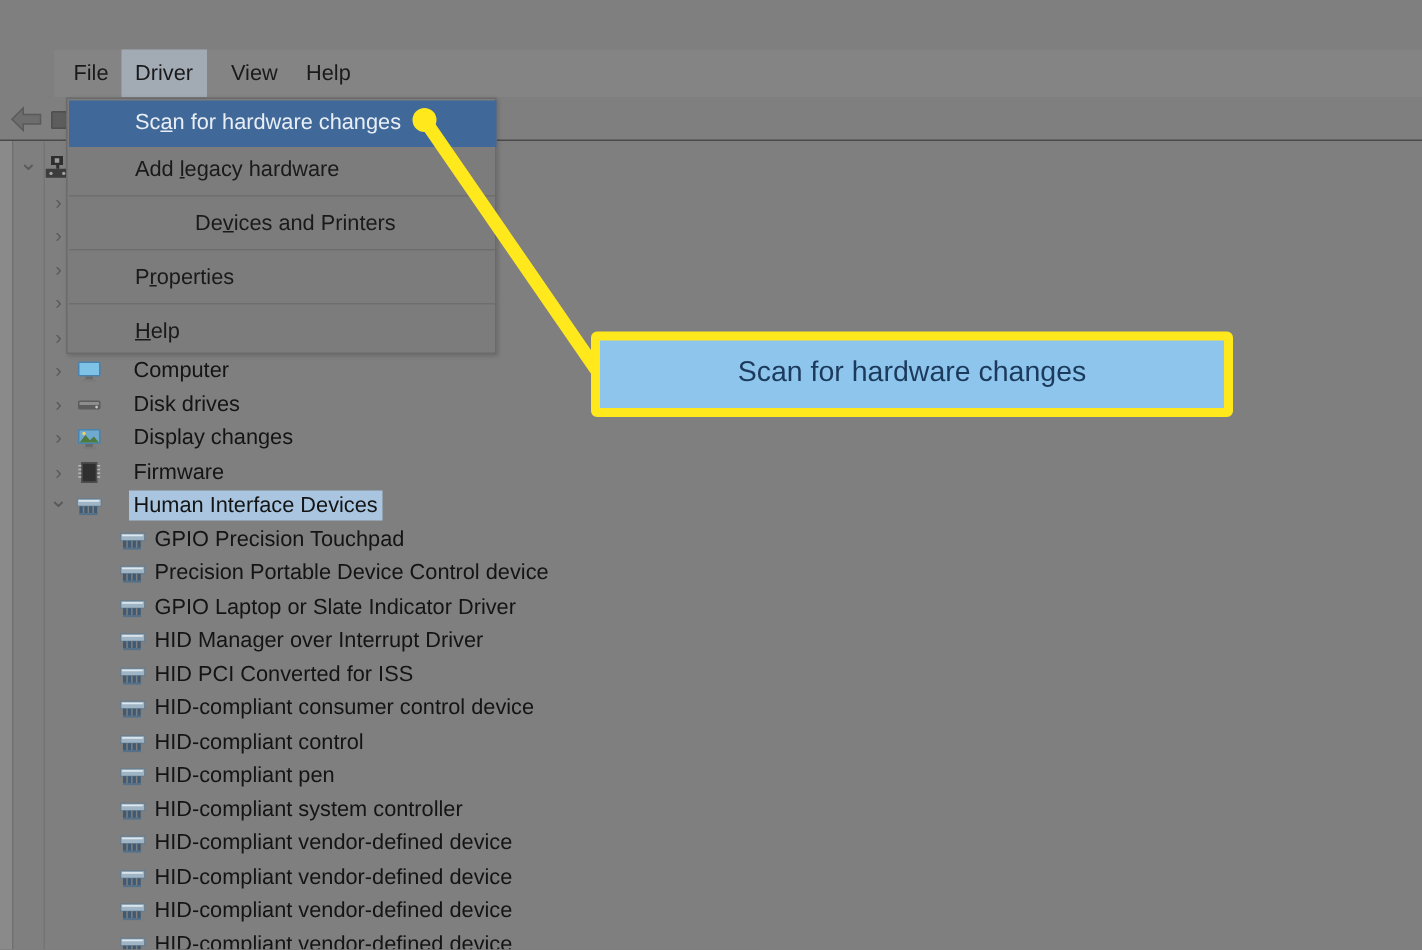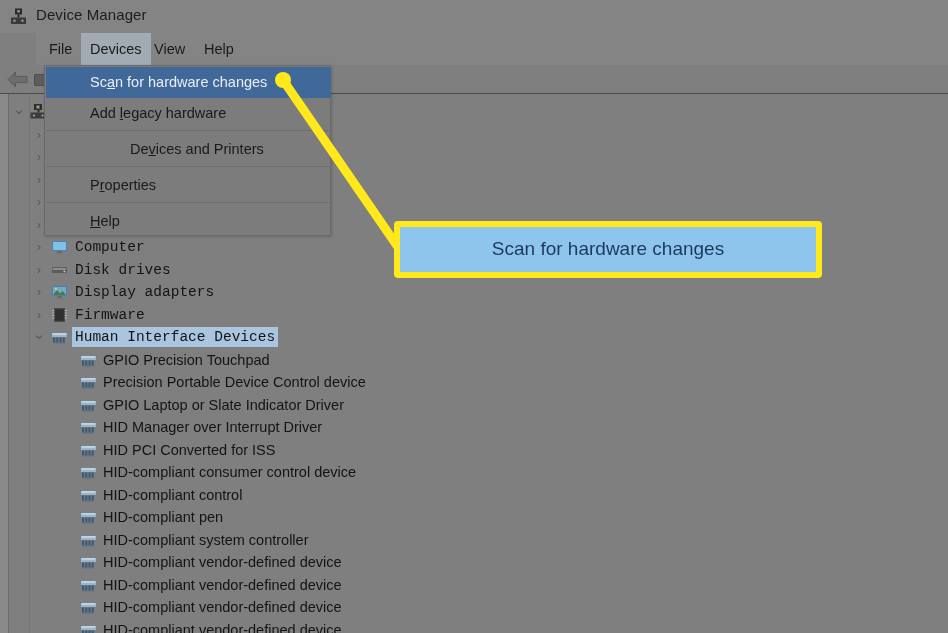--- a/index.html
+++ b/index.html
@@ -150,21 +150,21 @@
   .row .label.sel {
     background: #a9c5e0;
   }
 
   
   .d0 .chev   { left: 2px; }
   .d0 .dev-icon { left: 20px; }
 
   .d1 .chev   { left: 22px; }
   .d1 .dev-icon { left: 41px; }
-  .d1 .label  { left: 62px; font-family: Liberation Mono, monospace; }
+  .d1 .label  { left: 76px; }
 
   .d2 .dev-icon { left: 70px; }
   .d2 .label  { left: 90px; }
 
   
   .dropdown {
     position: absolute;
     left: 44px; top: 65px;
     width: 287px; height: 171px;
     background: #7c7c7c;
@@ -226,35 +226,24 @@
     font-size: 19px;
     color: #1b3a5c;
     white-space: nowrap;
   }
 </style>
 </head>
 <body>
 
 <div id="root">
 
-  <div class="titlebar">
-    <svg class="title-icon" viewBox="0 0 17 17">
-      <rect x="5" y="0.5" width="7" height="6" fill="#2b2b2b"></rect>
-      <rect x="7.5" y="6.5" width="2" height="3" fill="#2b2b2b"></rect>
-      <rect x="1" y="9.5" width="15" height="6.5" fill="#3a3a3a"></rect>
-      <circle cx="4.5" cy="12.8" r="1.2" fill="#9a9a9a"></circle>
-      <circle cx="12.5" cy="12.8" r="1.2" fill="#9a9a9a"></circle>
-      <rect x="7.2" y="2" width="2.6" height="2.6" fill="#8f8f8f"></rect>
-    </svg>
-    <div class="title-text">Device Manager</div>
-  </div>
 
   <div class="menubar">
     <div class="menubar-item" id="mb-file">File</div>
-    <div class="menubar-item active" id="mb-action">Devices</div>
+    <div class="menubar-item active" id="mb-action">Driver</div>
     <div class="menubar-item" id="mb-view">View</div>
     <div class="menubar-item" id="mb-help">Help</div>
   </div>
 
   <div class="toolbar">
     <svg class="tb-back" viewBox="0 0 24 19">
       <path d="M9.5 2 L2 9.5 L9.5 17 L9.5 12.6 L21 12.6 L21 6.4 L9.5 6.4 Z" fill="#6d6d6d" stroke="#5a5a5a" stroke-width="1"></path>
     </svg>
     <div class="tb-icon2"></div>
   </div>
@@ -366,21 +355,21 @@
         <div class="row d1" style="top: 187px;">
           <span class="chev">›</span>
           <span class="dev-icon"><svg width="17" height="16" viewBox="0 0 17 16">
               <rect x="1" y="2" width="15" height="10" rx="1" fill="#4a82ad"></rect>
               <rect x="2" y="3" width="13" height="8" fill="#6fa9cd"></rect>
               <path d="M2 11 L6 6 L9 9.5 L11.5 7 L15 11 Z" fill="#4e7a3e"></path>
               <circle cx="5" cy="5" r="1.1" fill="#f0d264"></circle>
               <rect x="6" y="12" width="5" height="2" fill="#6a6a6a"></rect>
               <rect x="4" y="14" width="9" height="1.4" fill="#7a7a7a"></rect>
             </svg></span>
-          <span class="label">Display adapters</span>
+          <span class="label">Display changes</span>
         </div>
         <div class="row d1" style="top: 209.5px;">
           <span class="chev">›</span>
           <span class="dev-icon"><svg width="17" height="16" viewBox="0 0 17 16">
               <rect x="3" y="1" width="11" height="14" fill="#4d4d4d"></rect>
               <rect x="4.2" y="2.2" width="8.6" height="11.6" fill="#2f2f2f"></rect>
               <g fill="#b9b9b9">
                 <rect x="1.2" y="3" width="2" height="1"></rect>
                 <rect x="1.2" y="5.5" width="2" height="1"></rect>
                 <rect x="1.2" y="8" width="2" height="1"></rect>

